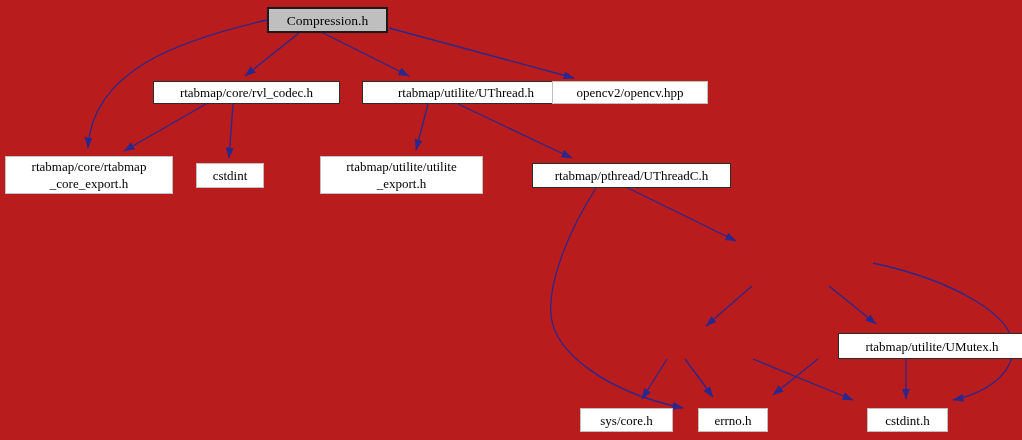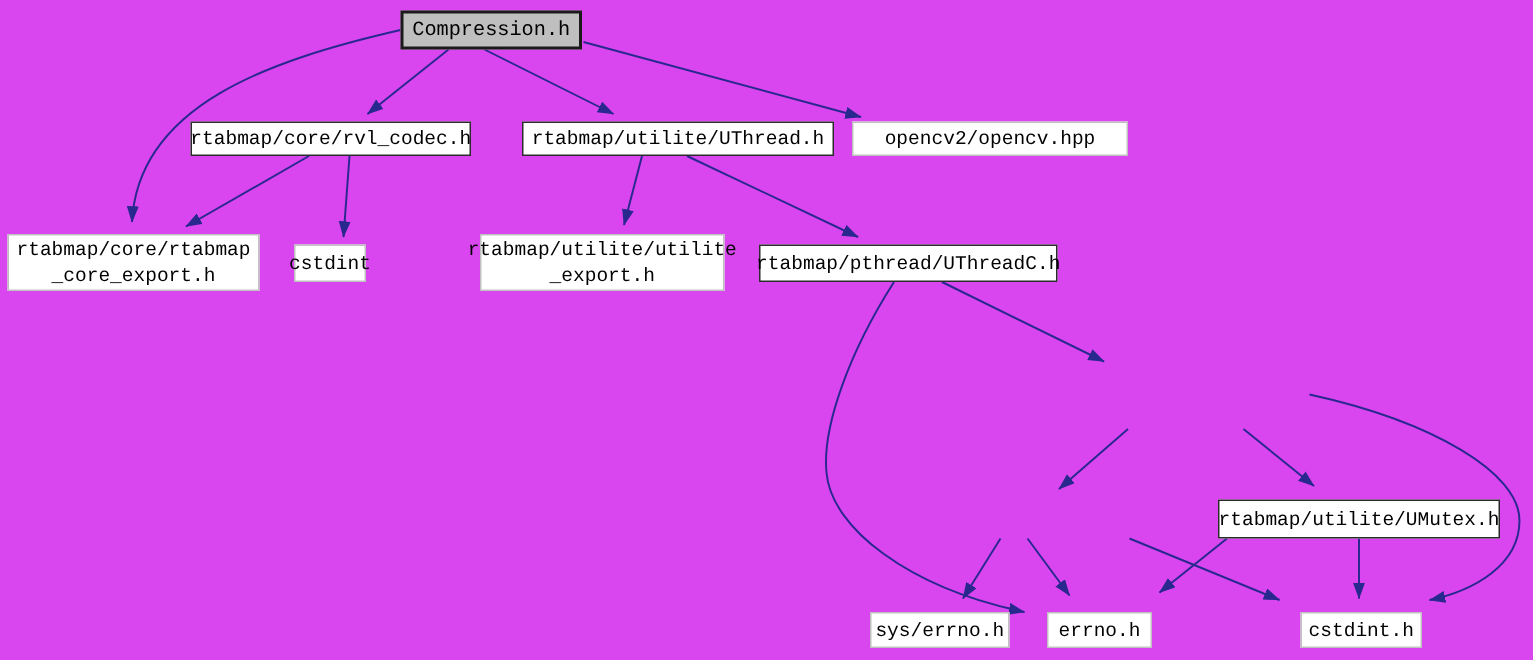--- a/index.html
+++ b/index.html
@@ -1,36 +1,36 @@
 <!DOCTYPE html>
 <html><head>
 <meta charset="utf-8">
 <style>
   html,body{margin:0;padding:0;background:#ffffff;}
   #graph{
     position:relative;
     width:1022px;height:440px;
-    background:#d946ef;
-    font-family:Liberation Mono, monospace;
+    background:#b91c1c;
+    font-family:Liberation Serif, serif;
     overflow:hidden;
   }
   #edges{position:absolute;left:0;top:0;width:1022px;height:440px;}
   .edge{stroke:#28288f;stroke-width:1.3;fill:none;}
   .node{
     position:absolute;
     box-sizing:border-box;
     display:flex;align-items:center;justify-content:center;
     background:#ffffff;
     color:#000000;
     font-size:13px;line-height:17px;
     text-align:center;
     white-space:pre-line;
     padding:0 4px;
   }
-  .linked{border:1.5px solid #2b2b2b;cursor:pointer;}
+  .linked{border:1.5px solid #2b2b2b;cursor:pointer;margin-left:26px;}
   .plain{border:1px solid #c0c0c0;}
   .root{background:#bfbfbf;border:2px solid #1a1a1a;font-size:13.5px;}
 </style>
 </head>
 <body>
 
 <div id="graph">
 
   <svg id="edges" viewBox="0 0 1022 440">
     <defs>
@@ -55,37 +55,37 @@
     <path class="edge" d="M 685,359 L 713,397" marker-end="url(#arrow)"></path>
     <path class="edge" d="M 753,359 L 853,400" marker-end="url(#arrow)"></path>
     <path class="edge" d="M 818,359 L 773,395" marker-end="url(#arrow)"></path>
     <path class="edge" d="M 906,359 L 906,399" marker-end="url(#arrow)"></path>
   </svg>
 
   <div class="node root" style="left:267px;top:7px;width:121px;height:26px;">Compression.h</div>
 
   <div class="node linked" style="left:127px;top:81px;width:187px;height:23px;">rtabmap/core/rvl_codec.h</div>
 
-  <div class="node linked" style="left:348px;top:81px;width:208px;height:23px;">rtabmap/utilite/UThread.h</div>
+  <div class="node linked" style="left:336px;top:81px;width:208px;height:23px;">rtabmap/utilite/UThread.h</div>
 
-  <div class="node plain" style="left:568px;top:81px;width:184px;height:23px;">opencv2/opencv.hpp</div>
+  <div class="node plain" style="left:552px;top:81px;width:156px;height:23px;">opencv2/opencv.hpp</div>
 
   <div class="node plain" style="left:5px;top:156px;width:168px;height:38px;">rtabmap/core/rtabmap
 _core_export.h</div>
 
-  <div class="node plain" style="left:196px;top:163px;width:48px;height:25px;">cstdint</div>
+  <div class="node plain" style="left:196px;top:163px;width:68px;height:25px;">cstdint</div>
 
   <div class="node plain" style="left:320px;top:156px;width:163px;height:38px;">rtabmap/utilite/utilite
 _export.h</div>
 
   <div class="node linked" style="left:506px;top:163px;width:199px;height:25px;">rtabmap/pthread/UThreadC.h</div>
 
 
 
   <div class="node linked" style="left:812px;top:333px;width:188px;height:26px;">rtabmap/utilite/UMutex.h</div>
 
-  <div class="node plain" style="left:580px;top:408px;width:93px;height:24px;">sys/errno.h</div>
+  <div class="node plain" style="left:580px;top:408px;width:93px;height:24px;">sys/core.h</div>
 
   <div class="node plain" style="left:698px;top:408px;width:70px;height:24px;">errno.h</div>
 
   <div class="node plain" style="left:867px;top:408px;width:81px;height:24px;">cstdint.h</div>
 
 </div>
 
 </body></html>

